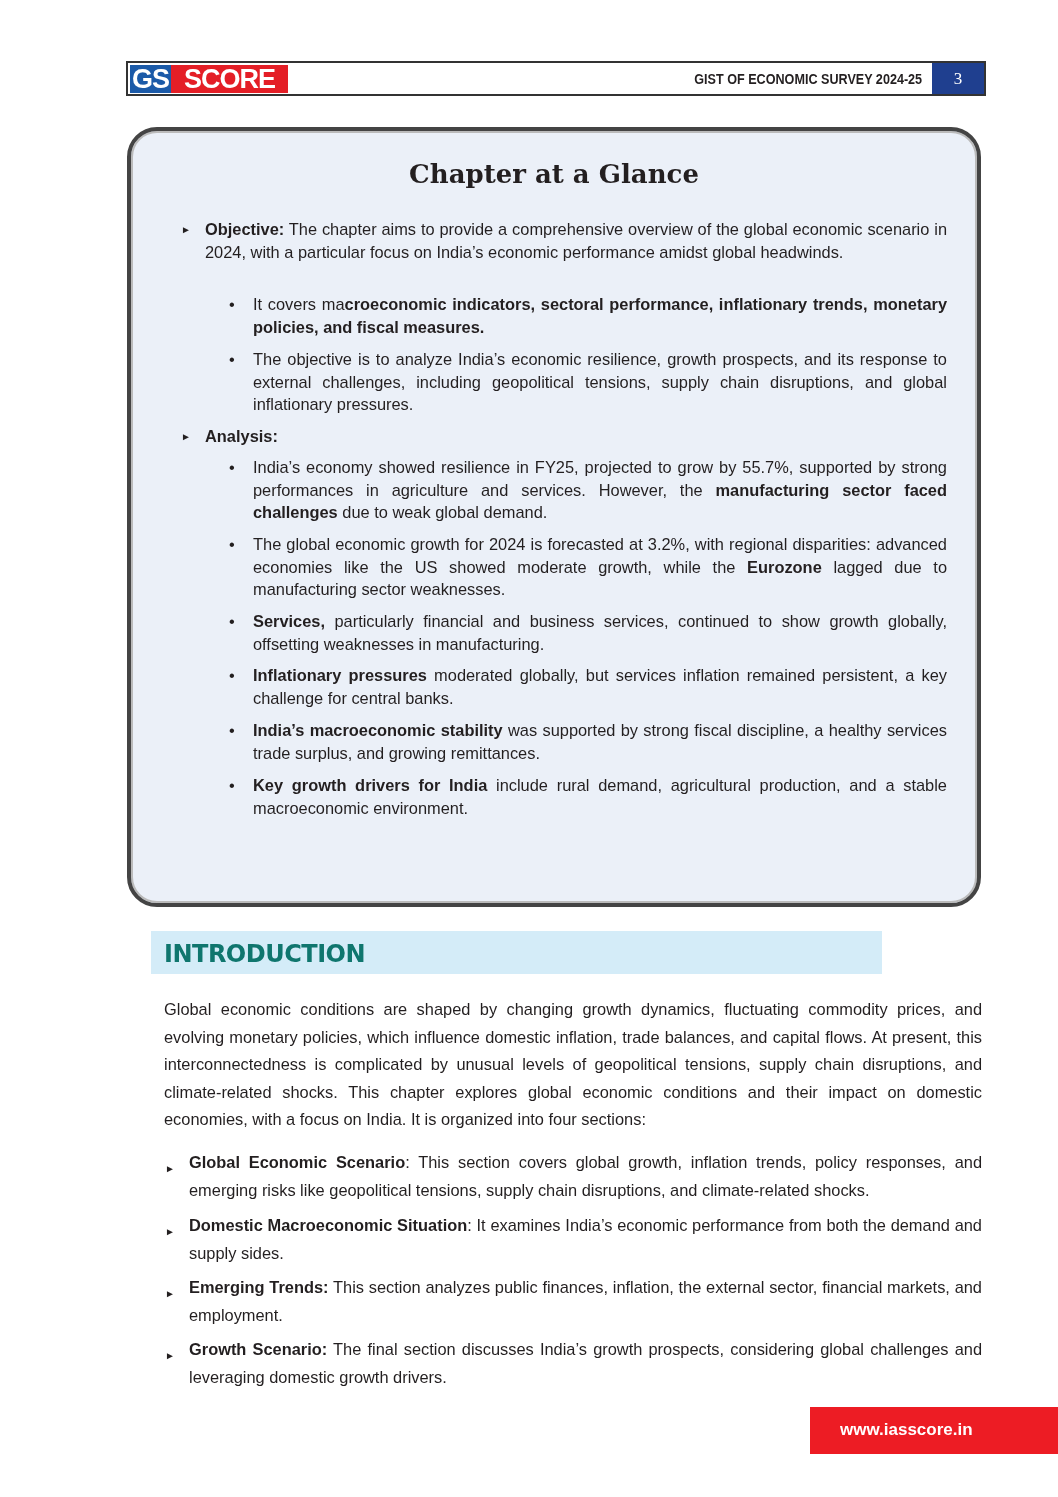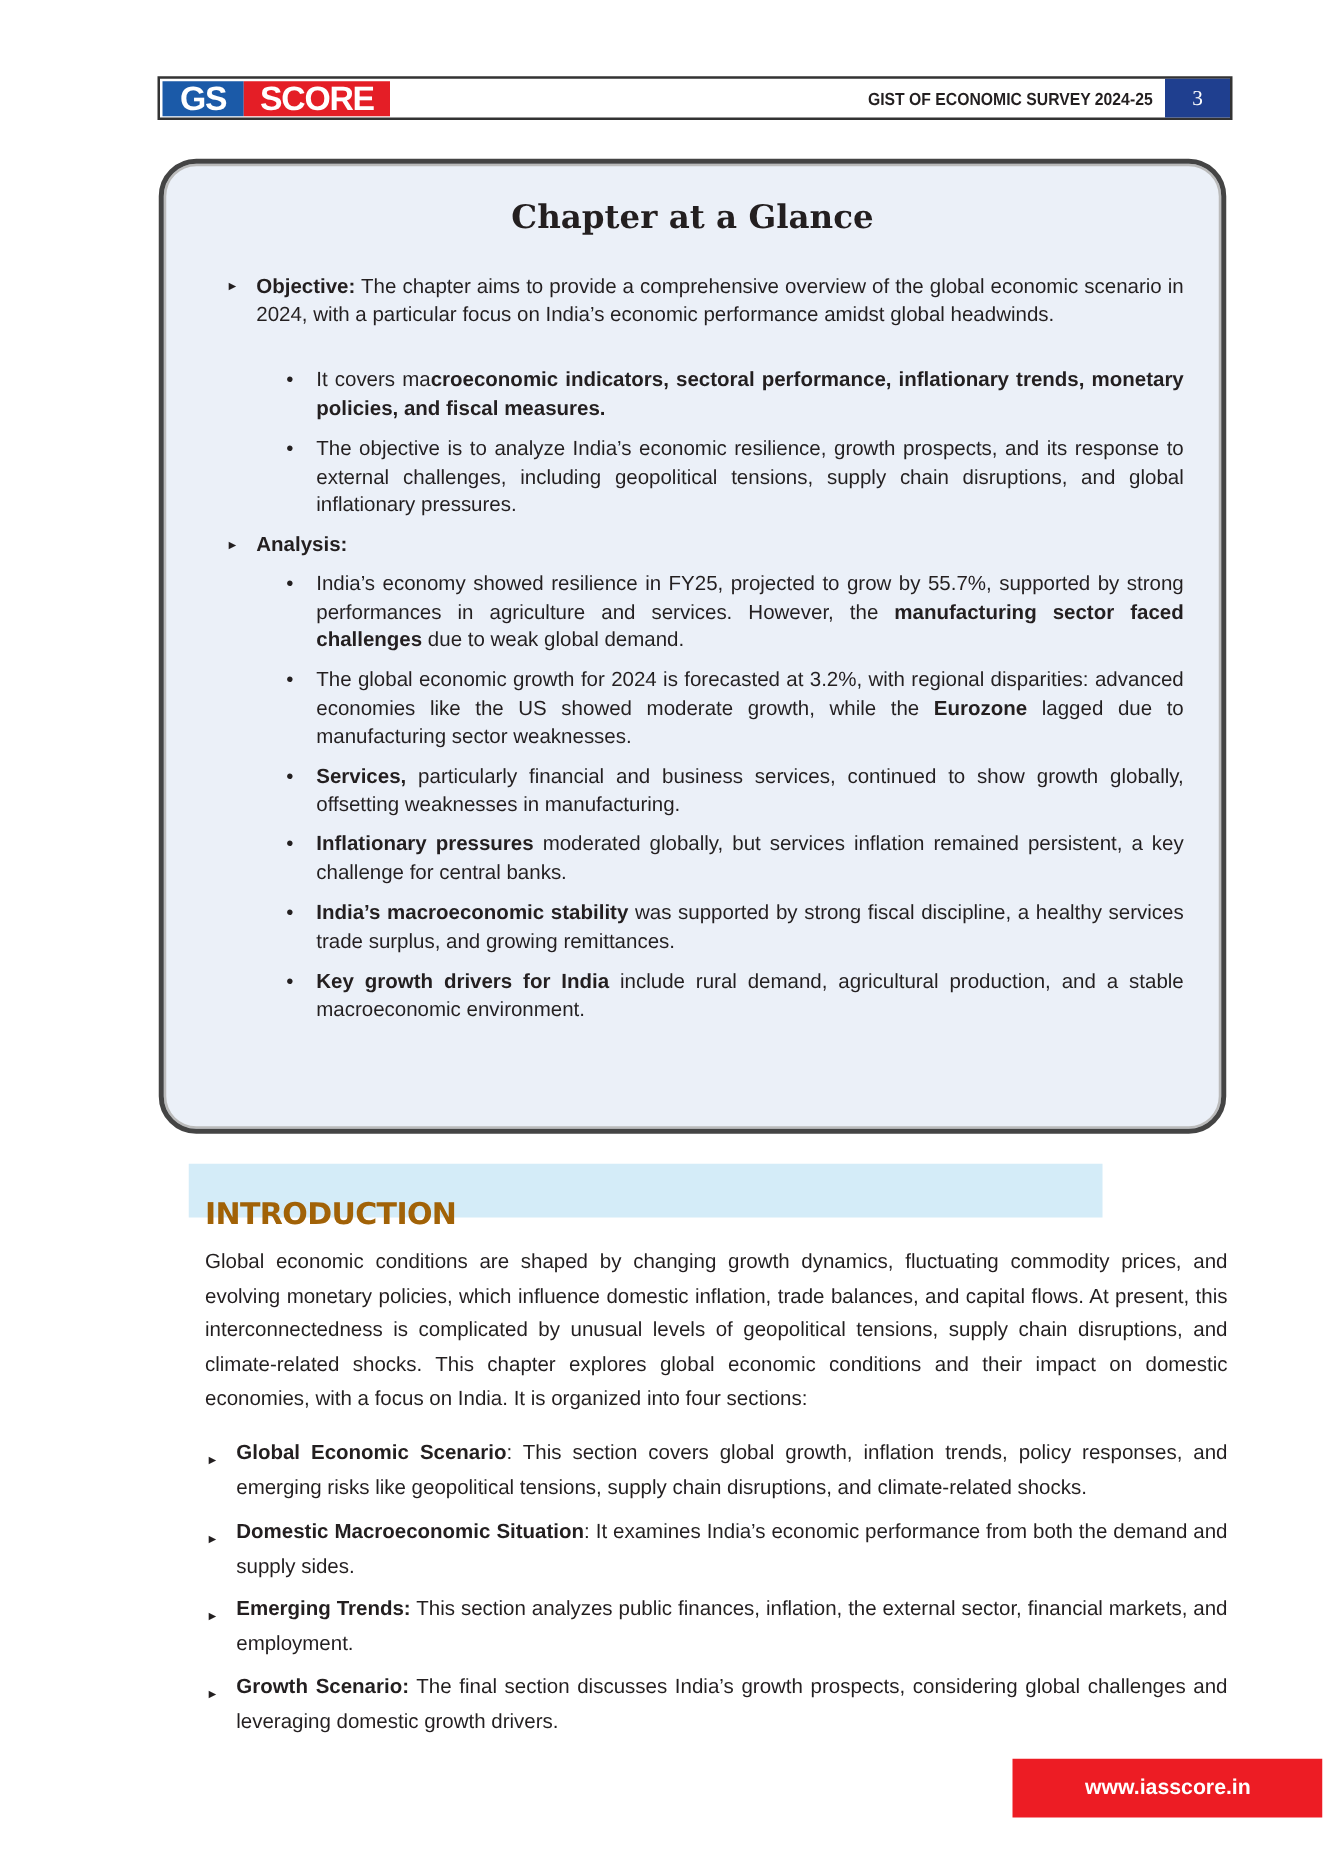--- a/index.html
+++ b/index.html
@@ -1,32 +1,32 @@
 <!DOCTYPE html>
 <html><head>
 <meta charset="utf-8">
 <style>
   html,body{margin:0;padding:0;background:#fff;}
   body{width:1058px;height:1497px;position:relative;overflow:hidden;font-family:"Liberation Sans","DejaVu Sans",sans-serif;color:#231f20;}
   .header{position:absolute;left:126px;top:61px;width:860px;height:35px;border:2px solid #333;box-sizing:border-box;background:#fff;}
   .logo{position:absolute;left:2px;top:2px;height:28px;display:flex;font-family:"Liberation Sans",sans-serif;font-weight:bold;font-size:27px;line-height:28px;letter-spacing:-1px;}
-  .logo .gs{background:#1b5aa8;color:#fff;padding:0 14px;}
+  .logo .gs{background:#1b5aa8;color:#fff;padding:0 2px;}
   .logo .score{background:#e41e26;color:#fff;padding:0 13px;}
   .hdr-title{position:absolute;right:62px;top:8px;font-size:14px;font-weight:bold;color:#231f20;font-family:"Liberation Sans Narrow","Liberation Sans",sans-serif;transform:scaleX(0.9);transform-origin:right;}
   .pgnum{position:absolute;right:0;top:0;width:52px;height:31px;background:#1f3f8f;color:#fff;font-family:"Liberation Serif",serif;font-size:17px;text-align:center;line-height:31px;}
   .glance{position:absolute;left:127px;top:127px;width:854px;height:780px;box-sizing:border-box;border:4px solid #444;border-radius:30px;background:#ebf0f8;box-shadow:inset 0 0 0 2px #bbb;}
   .glance h2{margin:0;position:absolute;top:28px;width:100%;text-align:center;font-family:"DejaVu Serif",serif;font-weight:bold;font-size:26px;color:#231f20;}
   .gtext{position:absolute;left:74px;width:742px;font-size:16.4px;line-height:22.5px;text-align:justify;}
   .arrow{position:absolute;left:-24px;font-size:10px;top:1px;}
   .bullet{position:absolute;left:-24px;}
   .intro-bar{position:absolute;left:151px;top:931px;width:731px;height:43px;background:#d4ecf8;}
-  .intro-bar h3{margin:0;position:absolute;left:13px;top:26px;font-size:24px;font-weight:bold;color:#a16207;font-family:"DejaVu Sans",sans-serif;letter-spacing:-0.5px;}
+  .intro-bar h3{margin:0;position:absolute;left:13px;top:9px;font-size:24px;font-weight:bold;color:#0f766e;font-family:"DejaVu Sans",sans-serif;letter-spacing:-0.5px;}
   .para{position:absolute;left:164px;width:818px;font-size:16.4px;line-height:27.5px;text-align:justify;}
   .footer{position:absolute;left:810px;top:1407px;width:248px;height:47px;background:#ed1c24;}
-  .footer span{position:absolute;left:30px;top:13px;color:#fff;font-weight:bold;font-size:17px;margin-left:28px;}
+  .footer span{position:absolute;left:30px;top:13px;color:#fff;font-weight:bold;font-size:17px;}
   b{font-weight:bold;}
 </style>
 </head>
 <body>
 
 <div class="header">
   <div class="logo">
     <span class="gs">GS</span>
       <span class="score">SCORE</span>
   </div>

